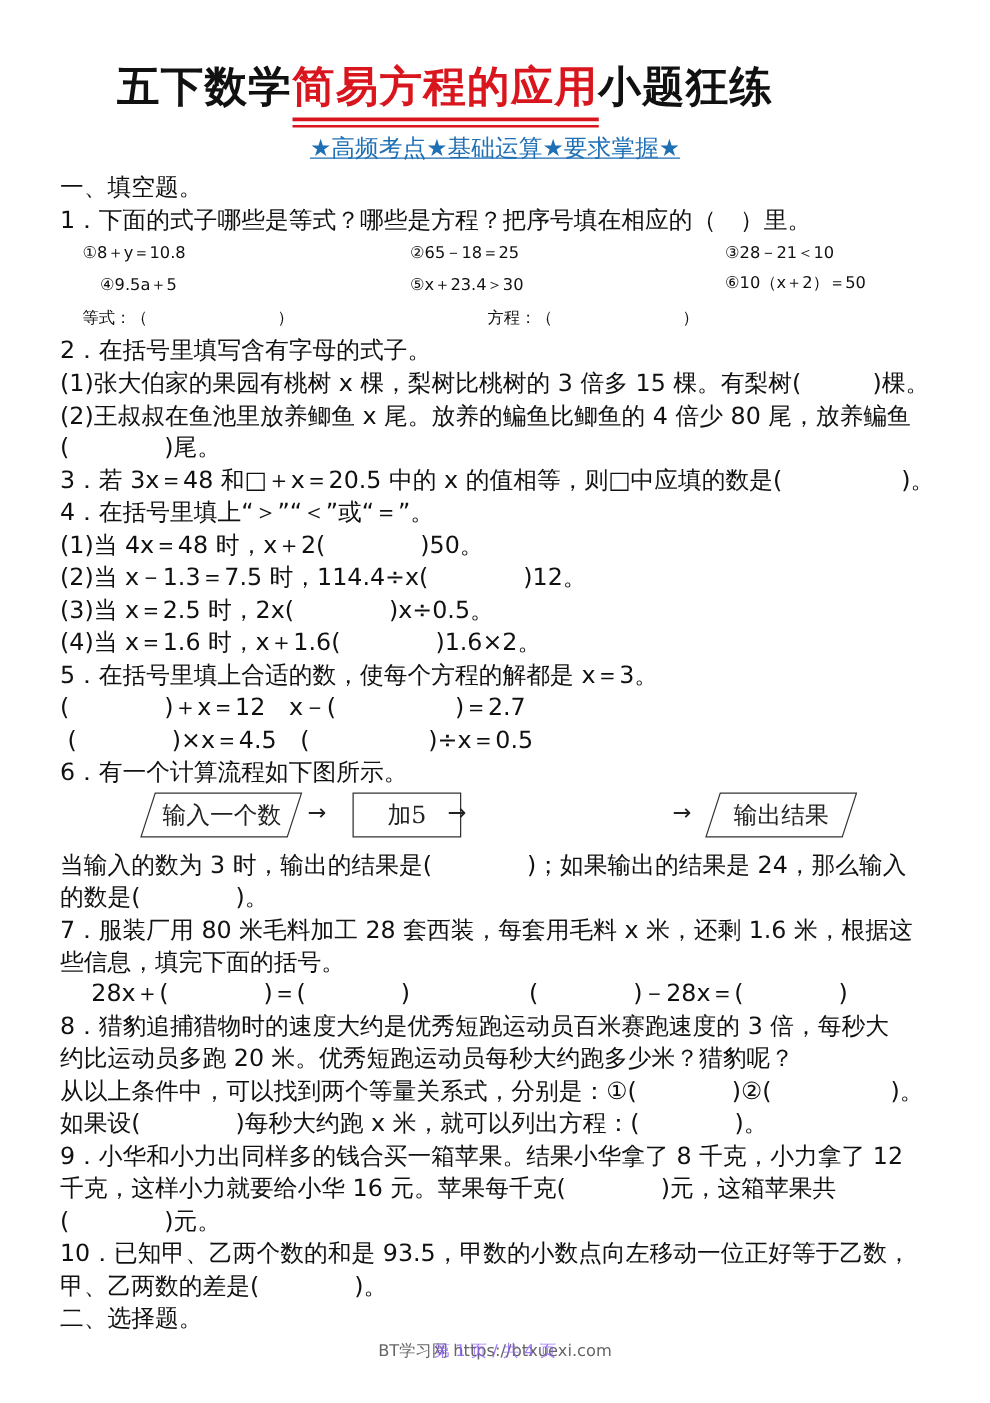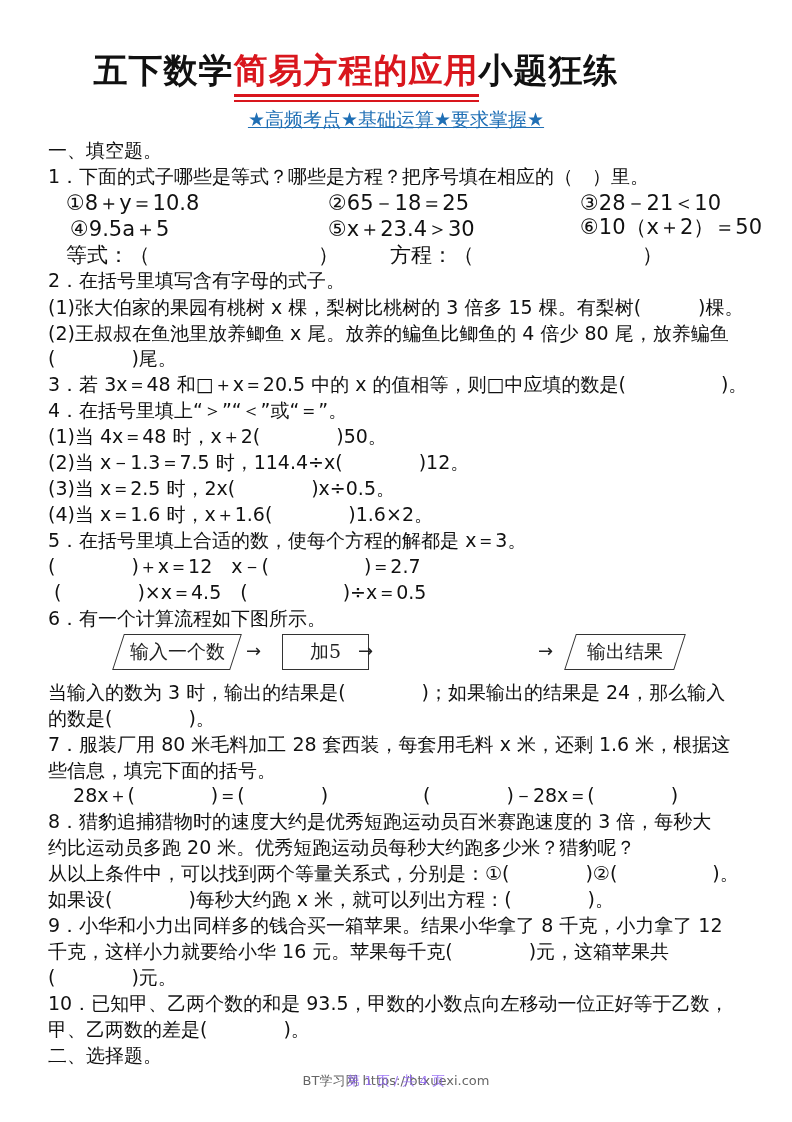--- a/index.html
+++ b/index.html
@@ -6,21 +6,21 @@
   body { width:792px; height:1122px; position:relative; overflow:hidden;
          font-family:"DejaVu Sans","Liberation Sans",sans-serif; color:#111; }
   .title { position:absolute; top:48px; left:0; width:712px; text-align:center;
            font-size:34px; font-weight:bold; letter-spacing:1px; line-height:44px; }
   .title .red { color:#d9161d; position:relative; display:inline-block; }
   .title .red .ul1 { position:absolute; left:0; right:0; bottom:-5px; height:3px; background:#d9161d; }
   .title .red .ul2 { position:absolute; left:0; right:0; bottom:-10px; height:2px; background:#d9161d; }
   .subtitle { position:absolute; top:106px; left:0; width:792px; text-align:center;
               font-size:19px; color:#1f6fb5; line-height:26px;text-decoration:underline; }
   .line { position:absolute; left:48px; font-size:19px; line-height:24px; white-space:pre; }
-  .col { position:absolute; font-size:21px; line-height:24px; white-space:pre; }
+  .col { position:absolute; font-size:13px; line-height:24px; white-space:pre; }
   .flow { position:absolute; top:634px; left:112px; height:40px; width:580px; }
   .fbox { position:absolute; top:0; height:36px; border:1.5px solid #333; box-sizing:border-box;
           font-family:"DejaVu Serif","Liberation Serif",serif; font-size:19px; color:#222;
           display:flex; align-items:center; justify-content:center; }
   .para { transform:skewX(-18deg); }
   .para span { display:inline-block; transform:skewX(18deg); }
   .arrow { position:absolute; top:6px; font-size:18px; color:#222; }
   .footer { position:absolute; top:1072px; left:0; width:792px; text-align:center;
             font-size:13px; color:#666; }
   .footer .overlay { position:absolute; left:0; width:792px; text-align:center; top:0; color:#8b5cf6; opacity:0.8; }
@@ -32,21 +32,21 @@
   <span>五下数学</span><span class="red"><span>简易方程的应用</span><span class="ul1"></span><span class="ul2"></span></span><span>小题狂练</span>
 </div>
 <div class="subtitle">★高频考点★基础运算★要求掌握★</div>
 
 <div class="line" style="top:138px">一、填空题。</div>
 
 <div class="line" style="top:164px">1．下面的式子哪些是等式？哪些是方程？把序号填在相应的（　）里。</div>
 <div class="col" style="top:191px;left:66px">①8＋y＝10.8</div>
 <div class="col" style="top:191px;left:328px">②65－18＝25</div>
 <div class="col" style="top:191px;left:580px">③28－21＜10</div>
-<div class="col" style="top:217px;left:70px">④9.5a＋5</div>
+<div class="col" style="top:217px;left:80px">④9.5a＋5</div>
 <div class="col" style="top:217px;left:328px">⑤x＋23.4＞30</div>
 <div class="col" style="top:215px;left:580px">⑥10（x＋2）＝50</div>
 <div class="col" style="top:243px;left:66px">等式：（　　　　　　　　）</div>
 <div class="col" style="top:243px;left:390px">方程：（　　　　　　　　）</div>
 
 <div class="line" style="top:268px">2．在括号里填写含有字母的式子。</div>
 <div class="line" style="top:295px">(1)张大伯家的果园有桃树 x 棵，梨树比桃树的 3 倍多 15 棵。有梨树(　　　)棵。</div>
 <div class="line" style="top:321px">(2)王叔叔在鱼池里放养鲫鱼 x 尾。放养的鳊鱼比鲫鱼的 4 倍少 80 尾，放养鳊鱼</div>
 <div class="line" style="top:346px">(　　　　)尾。</div>
 

